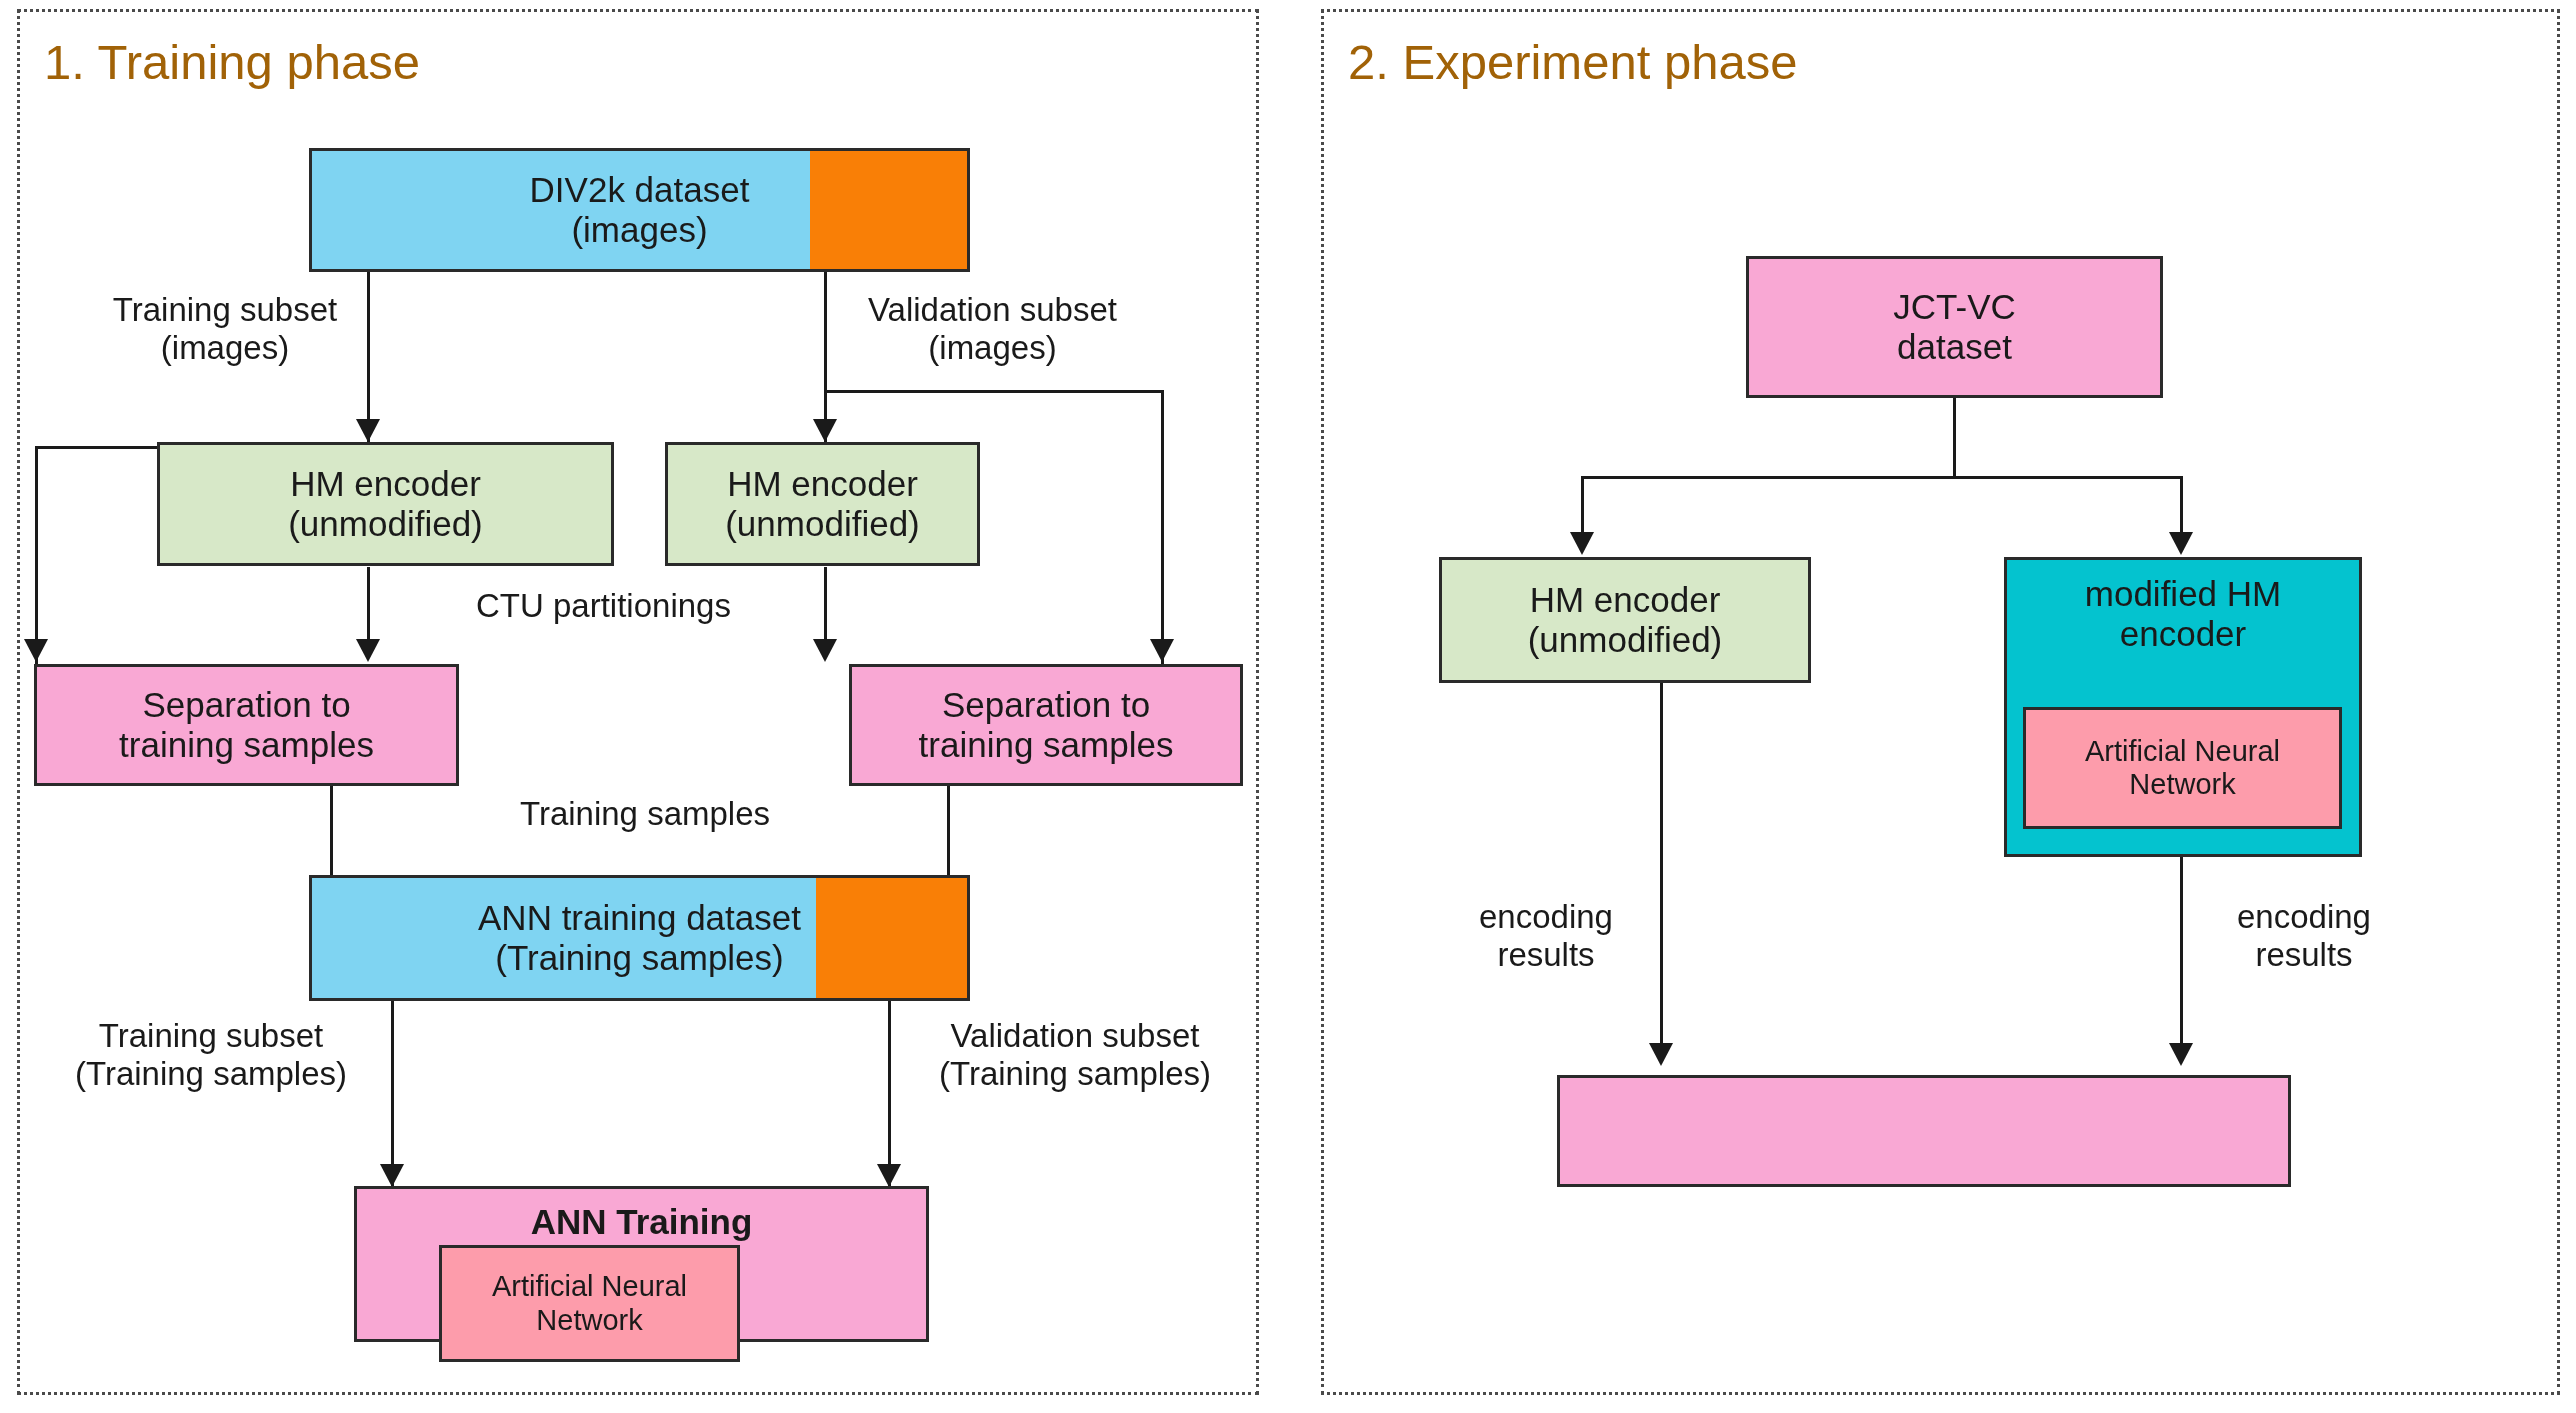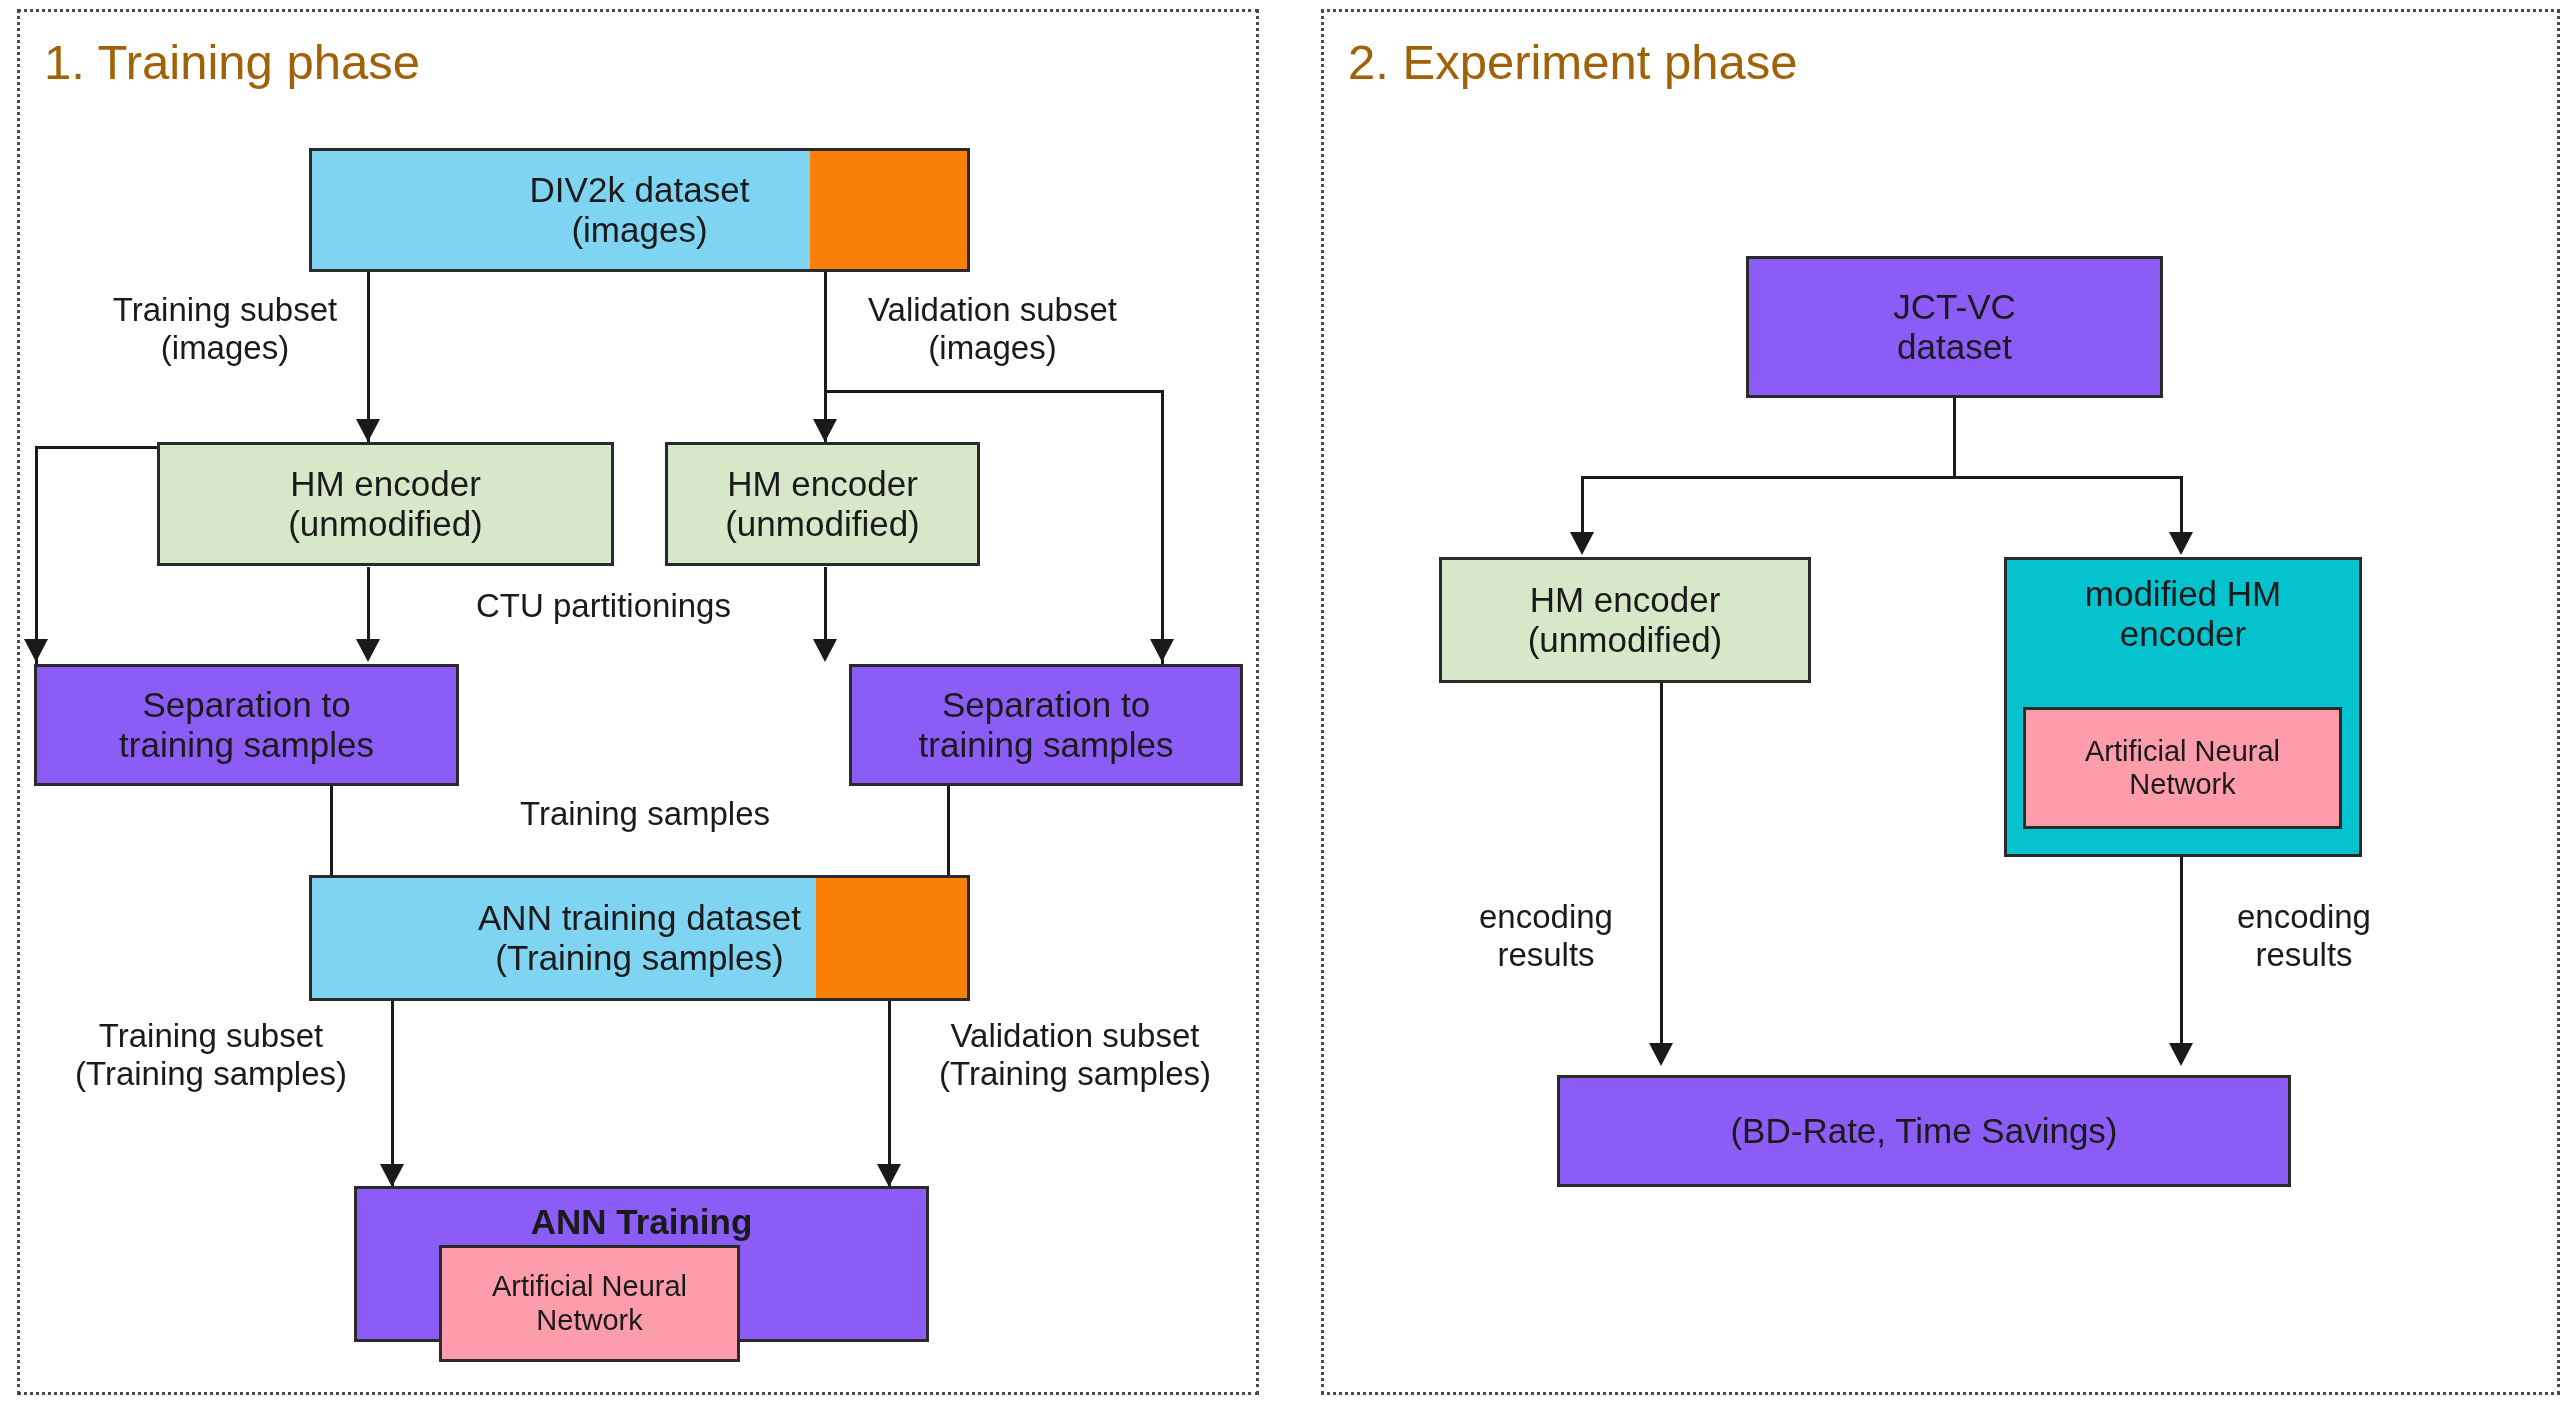--- a/index.html
+++ b/index.html
@@ -2,21 +2,21 @@
 <html style="font-size:12.6px"><head>
 <meta charset="utf-8">
 <style>
   html,body{margin:0;padding:0;background:#ffffff;}
   body{width:2576px;height:1414px;position:relative;overflow:hidden;
        font-family:"Liberation Sans","DejaVu Sans",sans-serif;color:#1a1a1a;}
   .panel{position:absolute;border:3.1px dotted #4a4a4a;box-sizing:border-box;background:#fff;}
   .phase-title{position:absolute;font-size:49px;line-height:1;color:#a16207;white-space:nowrap;text-align:right;}
   .node{position:absolute;box-sizing:border-box;border:3.1px solid #2a2a2a;
         display:flex;flex-direction:column;align-items:center;justify-content:center;
-        text-align:center;font-size:35px;line-height:1.14;background:#8b5cf6;}
+        text-align:center;font-size:35px;line-height:1.14;background:#f9a8d4;}
   .node .ln{display:block;white-space:nowrap;}
   .split{position:absolute;box-sizing:border-box;border:3.1px solid #2a2a2a;overflow:hidden;}
   .split .fillL{position:absolute;left:0;top:0;bottom:0;}
   .split .fillR{position:absolute;right:0;top:0;bottom:0;}
   .split .txt{position:absolute;left:0;right:0;top:0;bottom:0;
               display:flex;flex-direction:column;align-items:center;justify-content:center;
               text-align:center;font-size:35px;line-height:1.14;border-radius:16px;}
   .inner{position:absolute;box-sizing:border-box;border:3.1px solid #2a2a2a;
          display:flex;flex-direction:column;align-items:center;justify-content:center;
          text-align:center;font-size:29px;line-height:1.14;}
@@ -174,15 +174,14 @@
   <span>encoding</span><br>
   <span>results</span>
 </div>
 
 <div class="edgelbl ctr" style="left:2197px;top:898px;width:214px;">
   <span>encoding</span><br>
   <span>results</span>
 </div>
 
 <div class="node" style="left:1557px;top:1075px;width:734px;height:112px;">
-  <span class="ln">(BD-Rate, Time Savings)</span>
 </div>
 
 
 </body></html>

